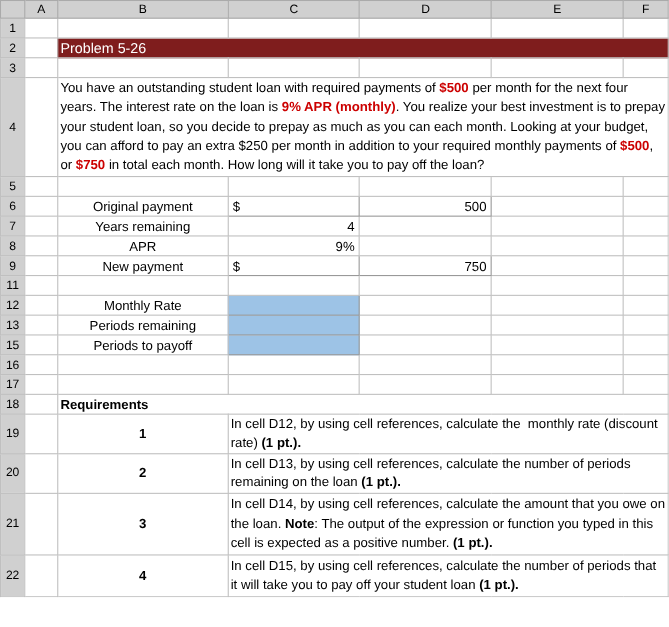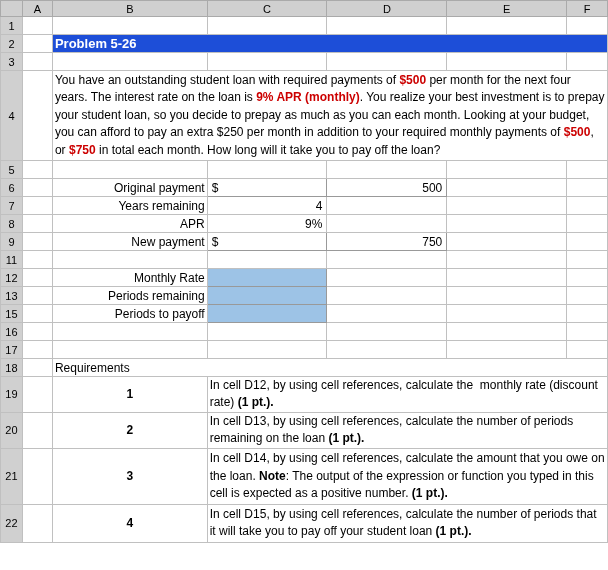--- a/index.html
+++ b/index.html
@@ -41,43 +41,43 @@
     }
 
     .row-num {
       background: #d0d0d0;
       text-align: center;
       font-size: 11px;
       border: 1px solid #aaa;
     }
 
     .title-cell {
-      background: #1d4ed8;
+      background: #7f1d1d;
       color: #fff;
-      font-weight: bold;
+      font-weight: normal;
       font-size: 13px;
       padding: 3px 6px;
     }
 
     .problem-text {
       font-size: 12px;
       color: #000;
       line-height: 1.45;
       padding: 4px 6px;
       vertical-align: top;
       margin-top: 12px;
     }
 
     .problem-text .highlight {
       color: #c00;
       font-weight: bold;
     }
 
     .label-cell {
-      text-align: right;
+      text-align: center;
       padding-right: 6px;
       font-size: 12px;
     }
 
     .value-cell {
       text-align: right;
       padding-right: 4px;
       font-size: 12px;
       border: 1px solid #999;
     }
@@ -86,21 +86,21 @@
       background: #9dc3e6;
       border: 1px solid #999;
     }
 
     .empty-row td {
       border: 1px solid #c0c0c0;
       height: 18px;
     }
 
     .requirements-label {
-      font-weight: normal;
+      font-weight: bold;
       font-size: 12px;
       padding: 2px 4px;
     }
 
     .req-num {
       font-weight: bold;
       text-align: center;
       vertical-align: top;
       padding-top: 2px;
     }

